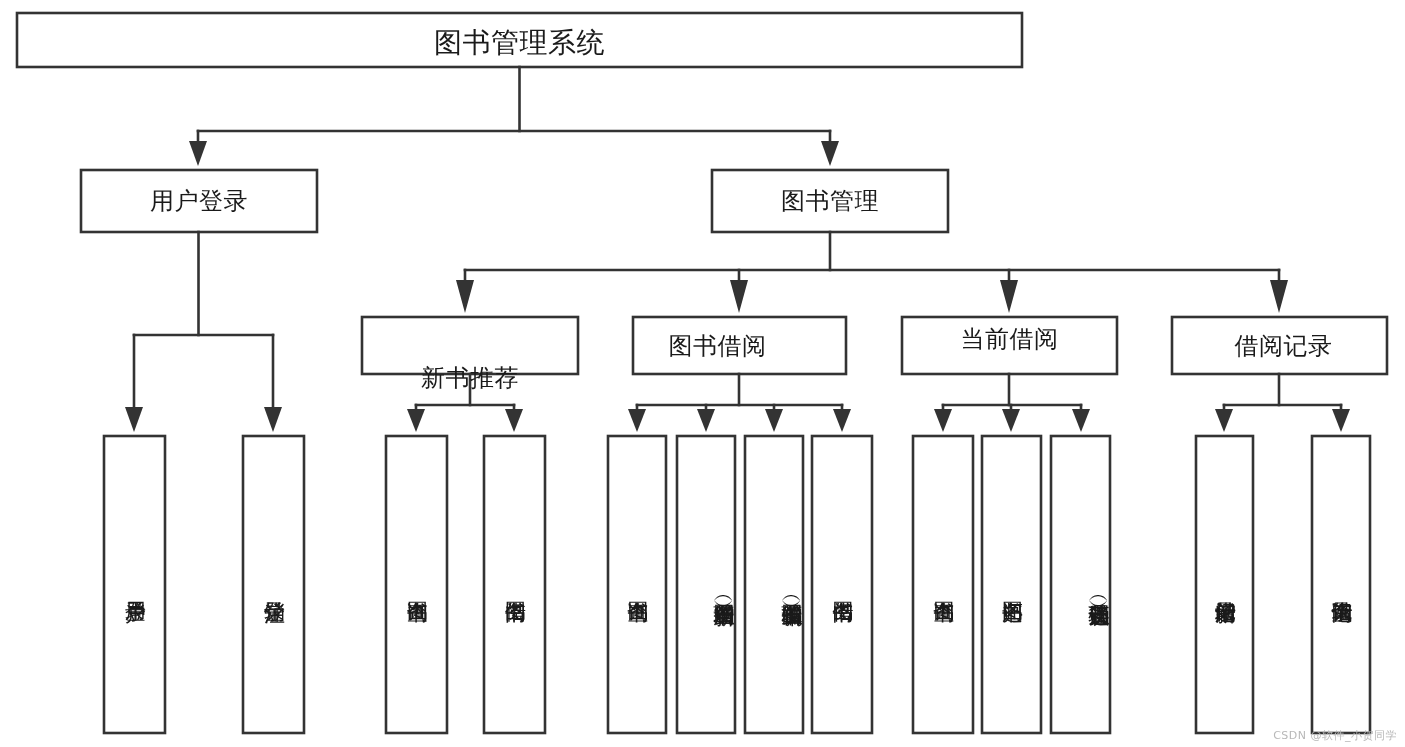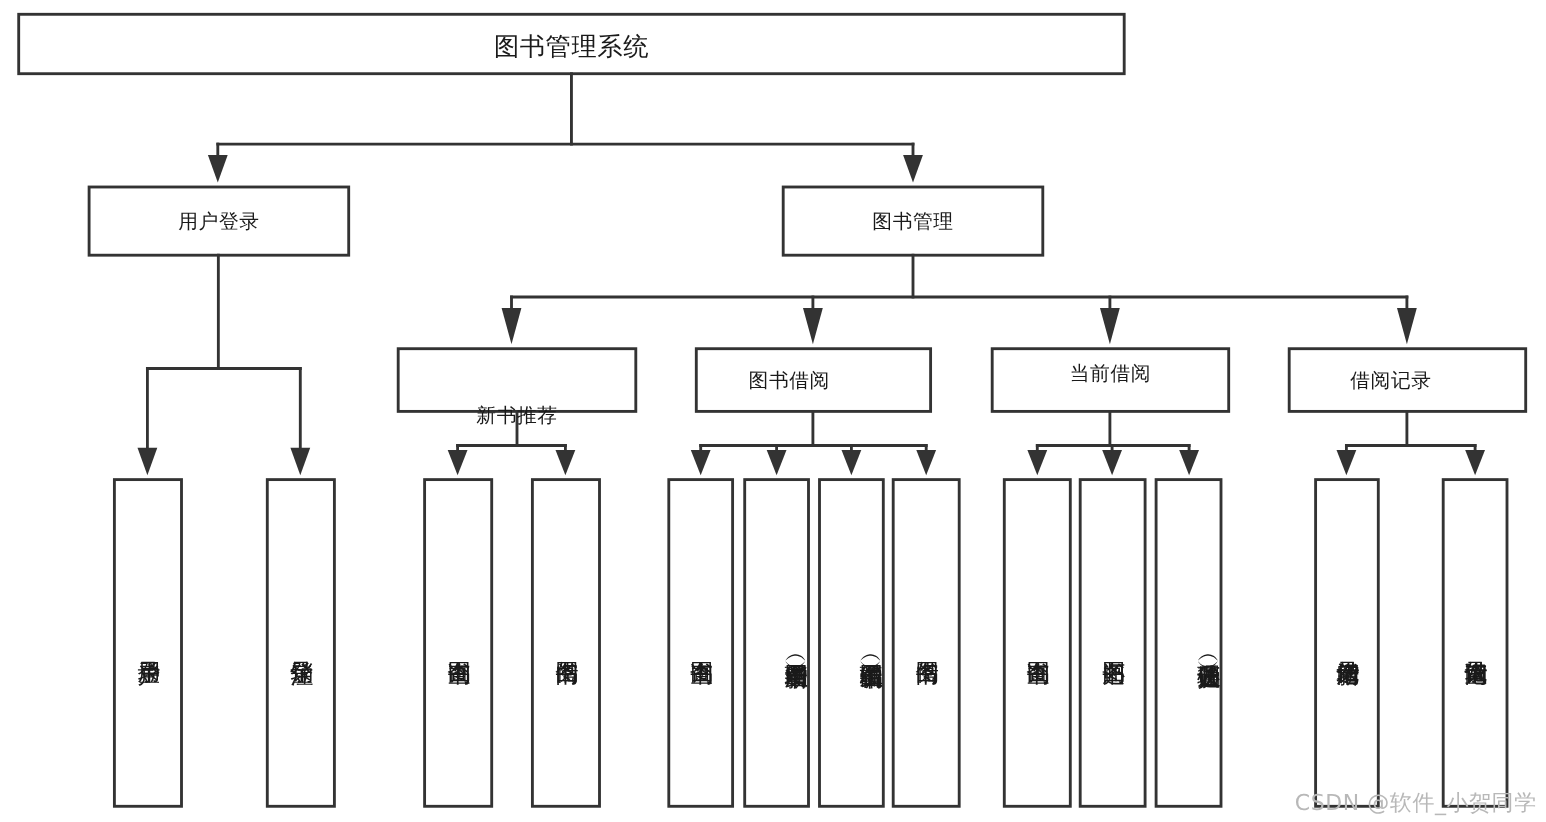--- a/index.html
+++ b/index.html
@@ -40,21 +40,21 @@
   .arrow-head {
     fill: #333333;
     stroke: none;
   }
   .node-label-h {
     position: absolute;
     display: flex;
     align-items: center;
     justify-content: center;
     color: #1a1a1a;
-    font-size: 18px;
+    font-size: 24px;
     letter-spacing: 0.5px;
     white-space: nowrap;
     pointer-events: none;
   }
   .node-label-v {
     position: absolute;
     display: flex;
     align-items: center;
     justify-content: center;
     color: #1a1a1a;
@@ -62,21 +62,21 @@
     line-height: 1.14;
     writing-mode: vertical-rl;
     text-orientation: upright;
     pointer-events: none;
   }
   .watermark {
     position: absolute;
     right: 8px;
     bottom: 4px;
     color: #b8b8b8;
-    font-size: 20px;
+    font-size: 11px;
     letter-spacing: 0.5px;
     white-space: nowrap;
     user-select: none;
   }
 </style>
 </head>
 <body>
 
 <div id="diagram-root">
 
@@ -162,29 +162,29 @@
     <rect class="node-box" x="745" y="436" width="58" height="297"></rect>
     <rect class="node-box" x="812" y="436" width="60" height="297"></rect>
     <rect class="node-box" x="913" y="436" width="60" height="297"></rect>
     <rect class="node-box" x="982" y="436" width="59" height="297"></rect>
     <rect class="node-box" x="1051" y="436" width="59" height="297"></rect>
     <rect class="node-box" x="1196" y="436" width="57" height="297"></rect>
     <rect class="node-box" x="1312" y="436" width="58" height="297"></rect>
 
   </svg>
 
-  <div class="node-label-h" style="left:17px; top:13px; width:1005px; height:59px; font-size:23px;">图书管理系统</div>
+  <div class="node-label-h" style="left:17px; top:13px; width:1005px; height:59px; font-size:28px;">图书管理系统</div>
 
   <div class="node-label-h" style="left:81px; top:170px; width:236px; height:62px;">用户登录</div>
   <div class="node-label-h" style="left:712px; top:170px; width:236px; height:62px;">图书管理</div>
 
   <div class="node-label-h" style="left:362px; top:317px; width:216px; height:57px;margin-top:32px;">新书推荐</div>
   <div class="node-label-h" style="left:633px; top:317px; width:169px; height:57px;">图书借阅</div>
   <div class="node-label-h" style="left:902px; top:317px; width:215px; height:44px;">当前借阅</div>
-  <div class="node-label-h" style="left:1172px; top:317px; width:185px; height:57px;">借阅记录</div>
+  <div class="node-label-h" style="left:1172px; top:317px; width:185px; height:57px;padding-left:19px;">借阅记录</div>
 
   <div class="node-label-v" style="left:104px; top:436px; width:61px; height:297px;">用户登录</div>
   <div class="node-label-v" style="left:243px; top:436px; width:61px; height:297px;">注销登录</div>
   <div class="node-label-v" style="left:386px; top:436px; width:61px; height:297px;">查询图书</div>
   <div class="node-label-v" style="left:484px; top:436px; width:61px; height:297px;">借阅图书</div>
   <div class="node-label-v" style="left:608px; top:436px; width:58px; height:297px;">查询图书</div>
   <div class="node-label-v" style="left:677px; top:436px; width:58px; height:297px; align-items:flex-start; padding-top:6px; box-sizing:border-box;">新增图书（管理员）</div>
   <div class="node-label-v" style="left:745px; top:436px; width:58px; height:297px; align-items:flex-start; padding-top:6px; box-sizing:border-box;">编辑图书（管理员）</div>
   <div class="node-label-v" style="left:812px; top:436px; width:60px; height:297px;">借阅图书</div>
   <div class="node-label-v" style="left:913px; top:436px; width:60px; height:297px;">查询图书</div>

